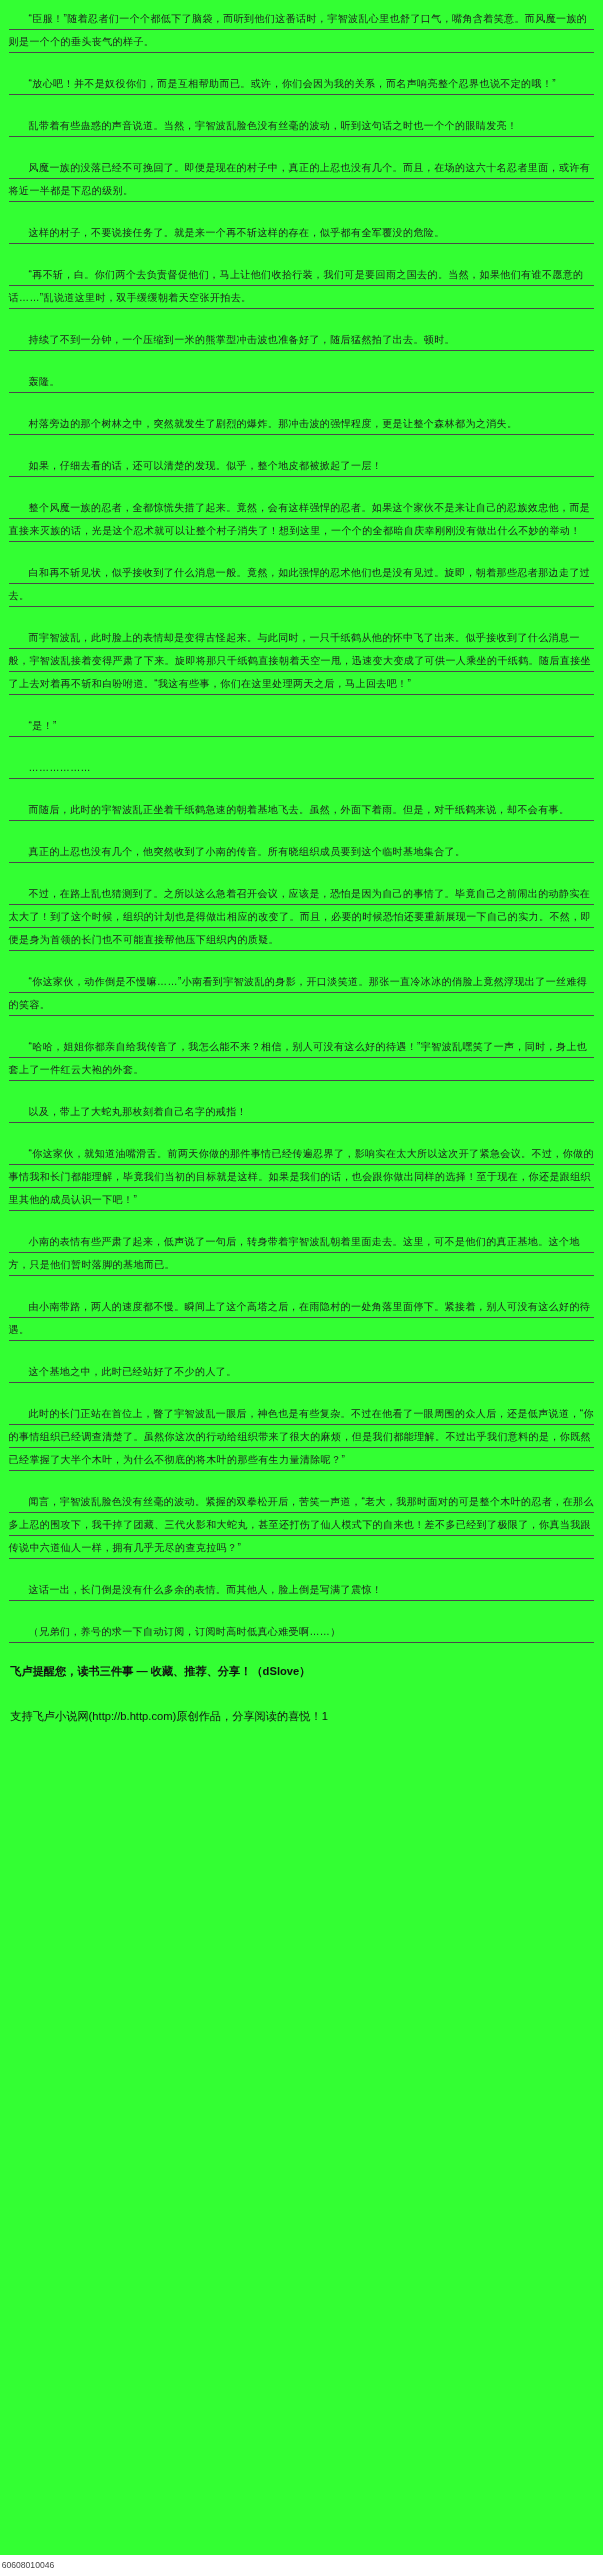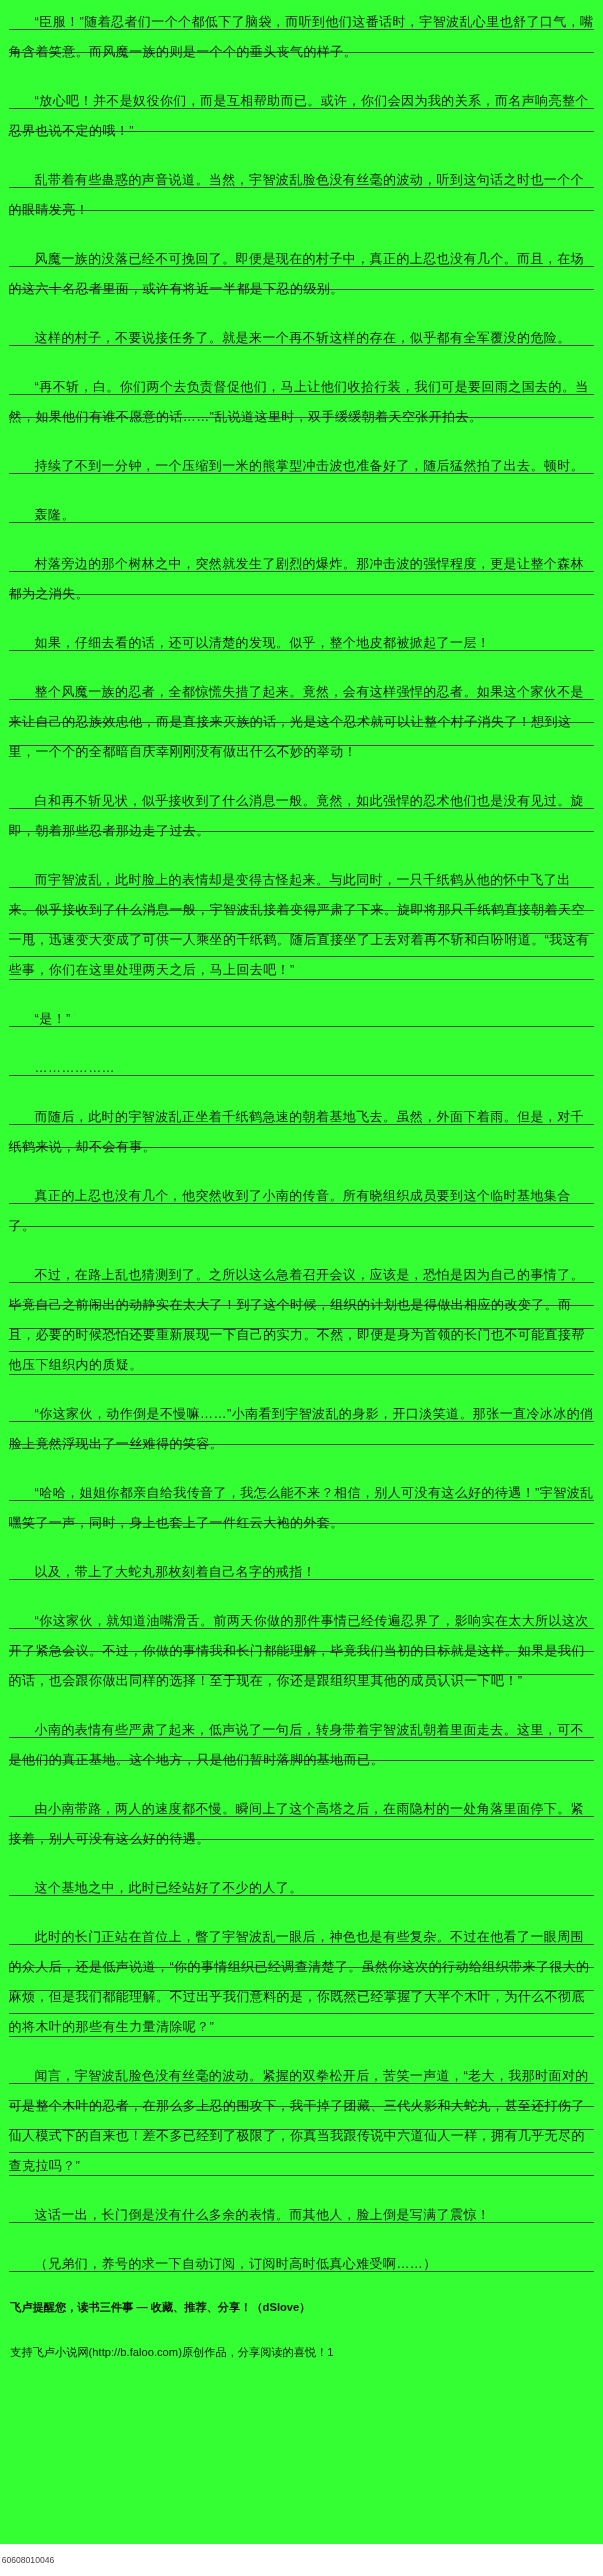--- a/index.html
+++ b/index.html
@@ -15,22 +15,22 @@
     flex-direction: column;
     box-sizing: border-box;
   }
   .content {
     flex: 1;
     padding: 6.9px 8.6px 0 8.6px;
     color: #1c1c1c;
   }
   .content p {
     margin: 0 0 19px 0;
-    font-size: 13px;
-    line-height: 30px;
+    font-size: 10px;
+    line-height: 23px;
     text-indent: 2em;
     letter-spacing: 0.4px;
     word-break: break-all;
     
     background: repeating-linear-gradient(
       to bottom,
       transparent 0px,
       transparent 22.4px,
       #4a4a4a 22.4px,
       #4a4a4a 23px
@@ -45,21 +45,21 @@
     padding-left: 1.7px;
   }
   .footer-note.reminder { font-weight: bold; margin-top: 17px; }
   .footer-note.support  { font-weight: normal; margin-top: 26px; margin-bottom: 12px; }
   .faloo-link {
     color: #111;
     text-decoration: none;
     cursor: pointer;
   }
   .bottom-bar {
-    height: 32px;
+    height: 21px;
     background: #ffffff;
     display: flex;
     align-items: center;
     padding-left: 1.7px;
   }
   .bottom-bar .code {
     font-size: 8.6px;
     color: #444;
     line-height: 20.7px;
   }
@@ -95,21 +95,21 @@
     <p>由小南带路，两人的速度都不慢。瞬间上了这个高塔之后，在雨隐村的一处角落里面停下。紧接着，别人可没有这么好的待遇。</p>
     <p>这个基地之中，此时已经站好了不少的人了。</p>
     <p>此时的长门正站在首位上，瞥了宇智波乱一眼后，神色也是有些复杂。不过在他看了一眼周围的众人后，还是低声说道，“你的事情组织已经调查清楚了。虽然你这次的行动给组织带来了很大的麻烦，但是我们都能理解。不过出乎我们意料的是，你既然已经掌握了大半个木叶，为什么不彻底的将木叶的那些有生力量清除呢？”</p>
     <p>闻言，宇智波乱脸色没有丝毫的波动。紧握的双拳松开后，苦笑一声道，“老大，我那时面对的可是整个木叶的忍者，在那么多上忍的围攻下，我干掉了团藏、三代火影和大蛇丸，甚至还打伤了仙人模式下的自来也！差不多已经到了极限了，你真当我跟传说中六道仙人一样，拥有几乎无尽的查克拉吗？”</p>
     <p>这话一出，长门倒是没有什么多余的表情。而其他人，脸上倒是写满了震惊！</p>
     <p>（兄弟们，养号的求一下自动订阅，订阅时高时低真心难受啊……）</p>
 
     <div class="footer-note reminder">飞卢提醒您，读书三件事 — 收藏、推荐、分享！（dSlove）</div>
 
     <div class="footer-note support">
-      <span>支持飞卢小说网(</span><a class="faloo-link">http://b.faloo.com</a><span>)原创作品，分享阅读的喜悦！1</span>
+      <span>支持飞卢小说网(</span><a class="faloo-link">http://b.http.com</a><span>)原创作品，分享阅读的喜悦！1</span>
     </div>
   </div>
 
   <div class="bottom-bar">
     <span class="code">60608010046</span>
   </div>
 </div>
 
 
 </body></html>

